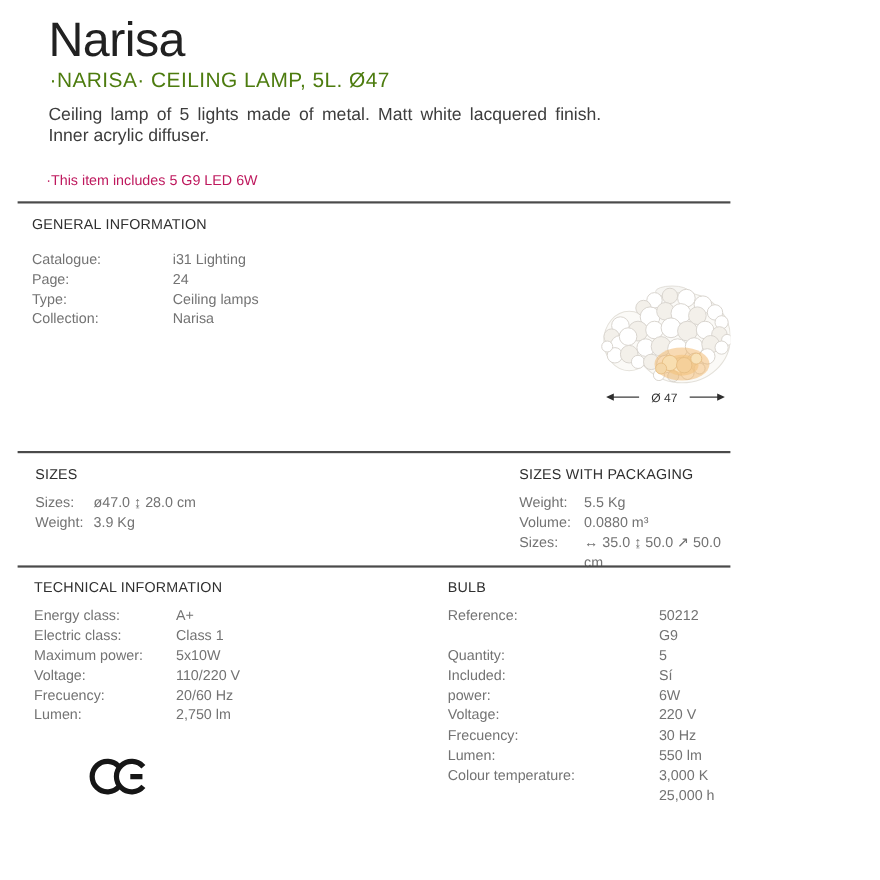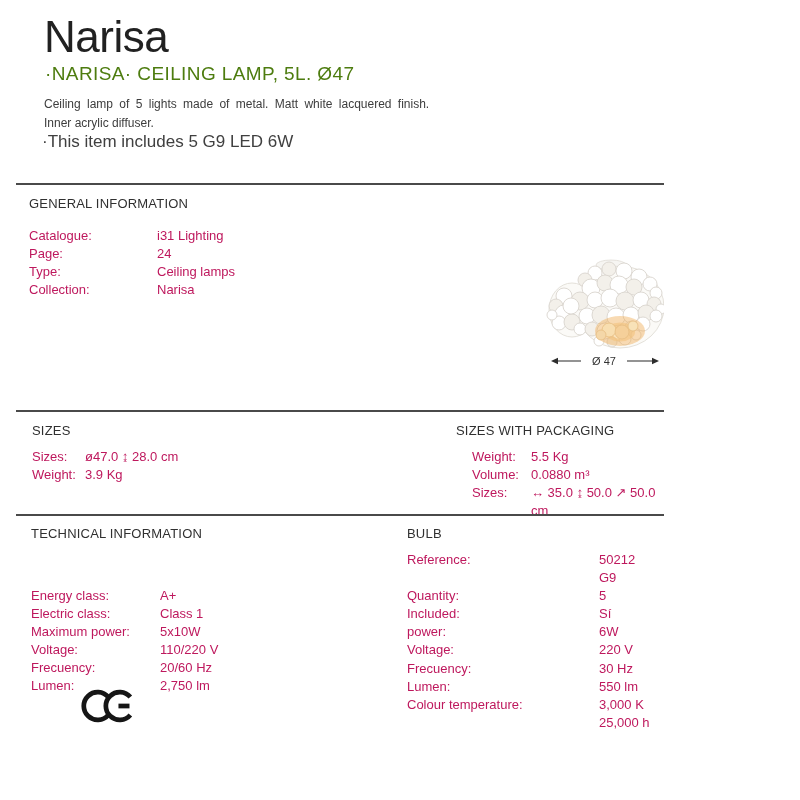--- a/index.html
+++ b/index.html
@@ -3,40 +3,40 @@
 <meta charset="utf-8">
 <style>
   html,body{margin:0;padding:0;background:#fff;}
   .page{
     position:relative;width:664px;height:800px;background:#ffffff;overflow:hidden;
     font-family:"Liberation Sans","DejaVu Sans",sans-serif;color:#3b3b3b;
   }
   
   .title{position:absolute;left:44px;top:12px;font-size:44px;font-weight:400;color:#212121;letter-spacing:-0.5px;}
   .subtitle{position:absolute;left:45px;top:63px;font-size:19px;color:#4d7c0f;letter-spacing:0.4px;}
-  .desc{position:absolute;left:44px;top:95px;font-size:12px;line-height:19px;color:#3d3d3d;white-space:nowrap;}
+  .desc{position:absolute;left:44px;top:95px;font-size:16px;line-height:19px;color:#3d3d3d;white-space:nowrap;}
   .desc .l1{word-spacing:3px;}
-  .note{position:absolute;left:42px;top:132px;font-size:17px;color:#404040;}
+  .note{position:absolute;left:42px;top:156px;font-size:13px;color:#be185d;}
   
   .rule{position:absolute;left:16px;width:733px;height:2px;background:#4a4a4a;}
   .rule1{top:183px;} .rule2{top:410px;} .rule3{top:514px;}
   
   .sec-h{position:absolute;font-size:13px;color:#303030;letter-spacing:0.2px;}
   .h-general{left:29px;top:196px;}
   .h-sizes{left:32px;top:423px;}
-  .h-pack{left:456px;top:423px;}
+  .h-pack{left:472px;top:423px;}
   .h-tech{left:31px;top:526px;}
   .h-bulb{left:407px;top:526px;}
   
-  .spec{position:absolute;display:grid;font-size:13px;line-height:18.1px;color:#be185d;grid-row-gap:0;}
+  .spec{position:absolute;display:grid;font-size:13px;line-height:18.1px;color:#737373;grid-row-gap:0;}
   .spec .lab{grid-column:1;} .spec .val{grid-column:2;}
   .g-general{left:29px;top:227px;grid-template-columns:128px auto;}
   .g-sizes{left:32px;top:448px;grid-template-columns:53px auto;}
   .g-pack{left:472px;top:448px;grid-template-columns:59px auto;}
-  .g-tech{left:31px;top:551px;grid-template-columns:129px auto;margin-top:36px;}
+  .g-tech{left:31px;top:551px;grid-template-columns:129px auto;}
   .g-bulb{left:407px;top:551px;grid-template-columns:192px auto;}
   
   .lamp-fig{position:absolute;left:535px;top:252px;width:150px;height:120px;}
   .bulb-fig{position:absolute;left:693px;top:549px;width:48px;height:118px;}
   .ce-fig{position:absolute;left:80px;top:683px;width:58px;height:46px;}
   svg text{font-family:"Liberation Sans","DejaVu Sans",sans-serif;}
 </style>
 </head>
 <body>
 

